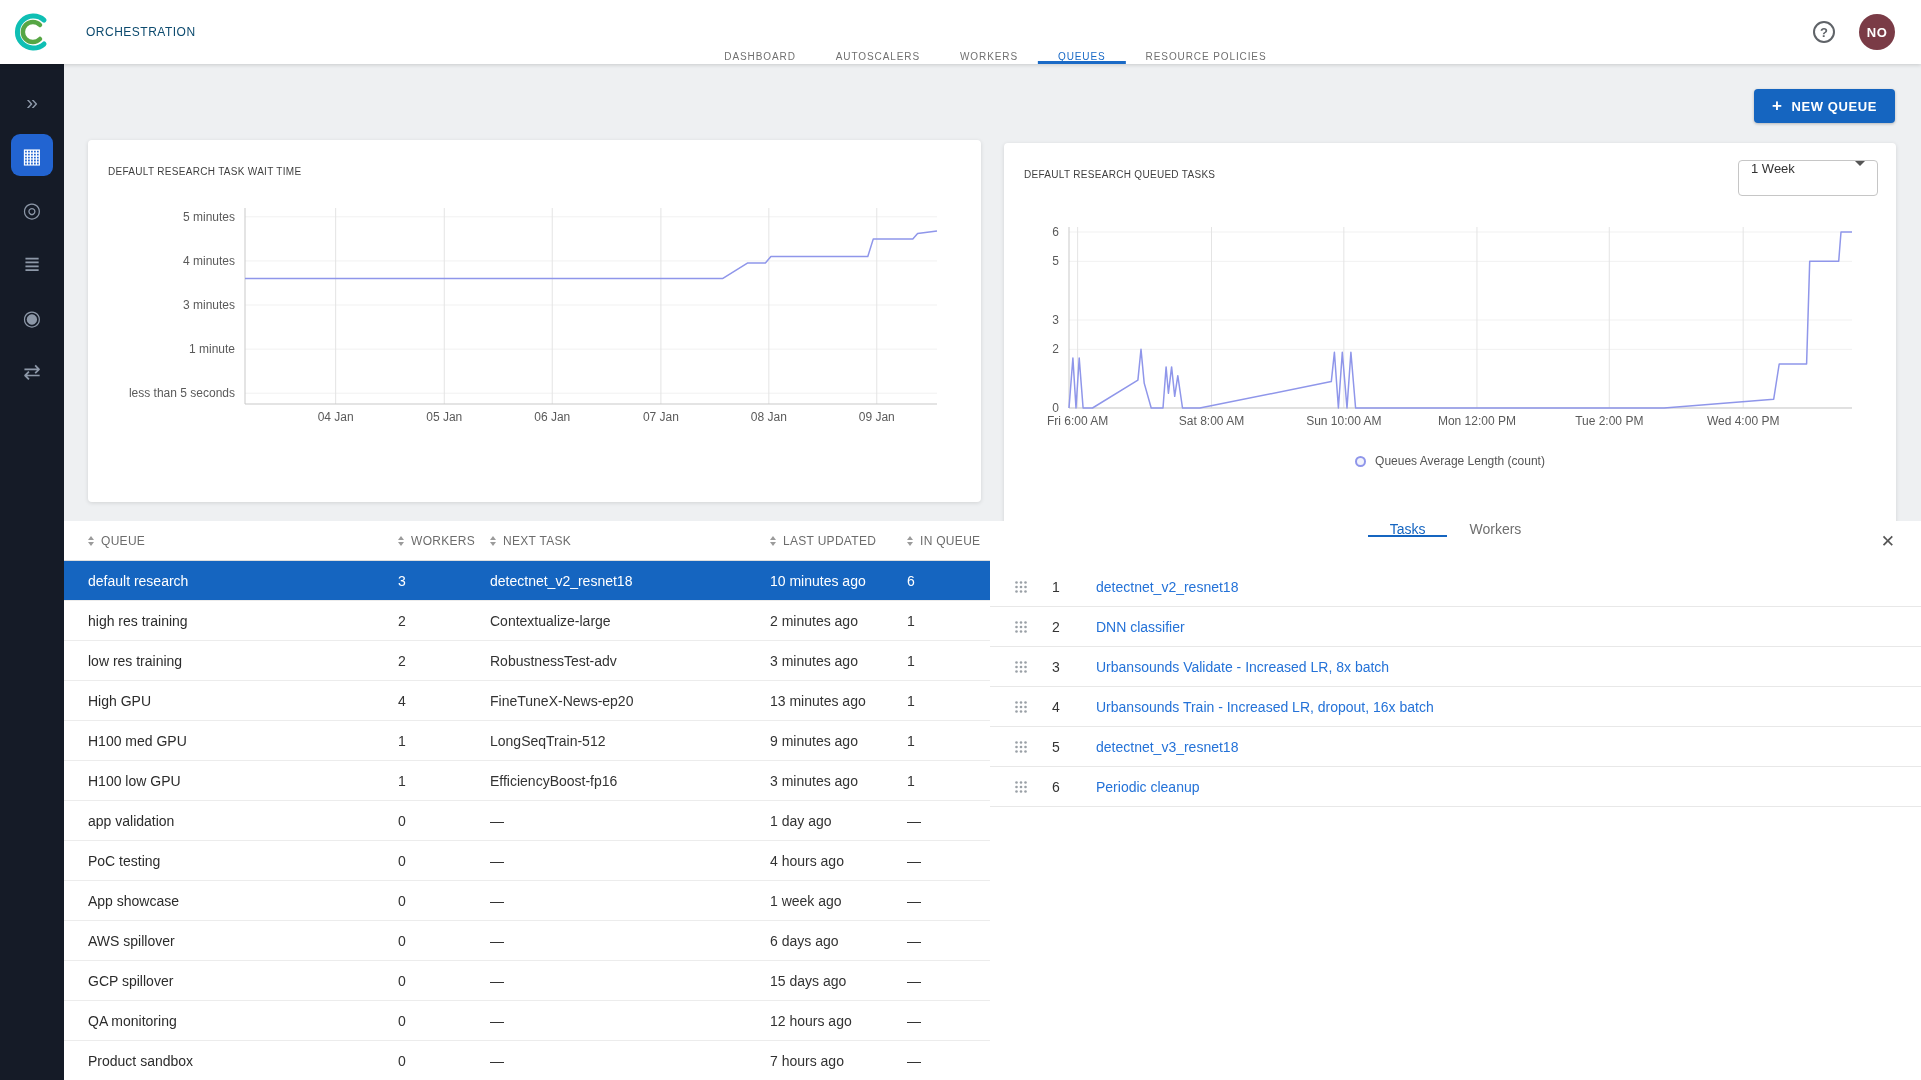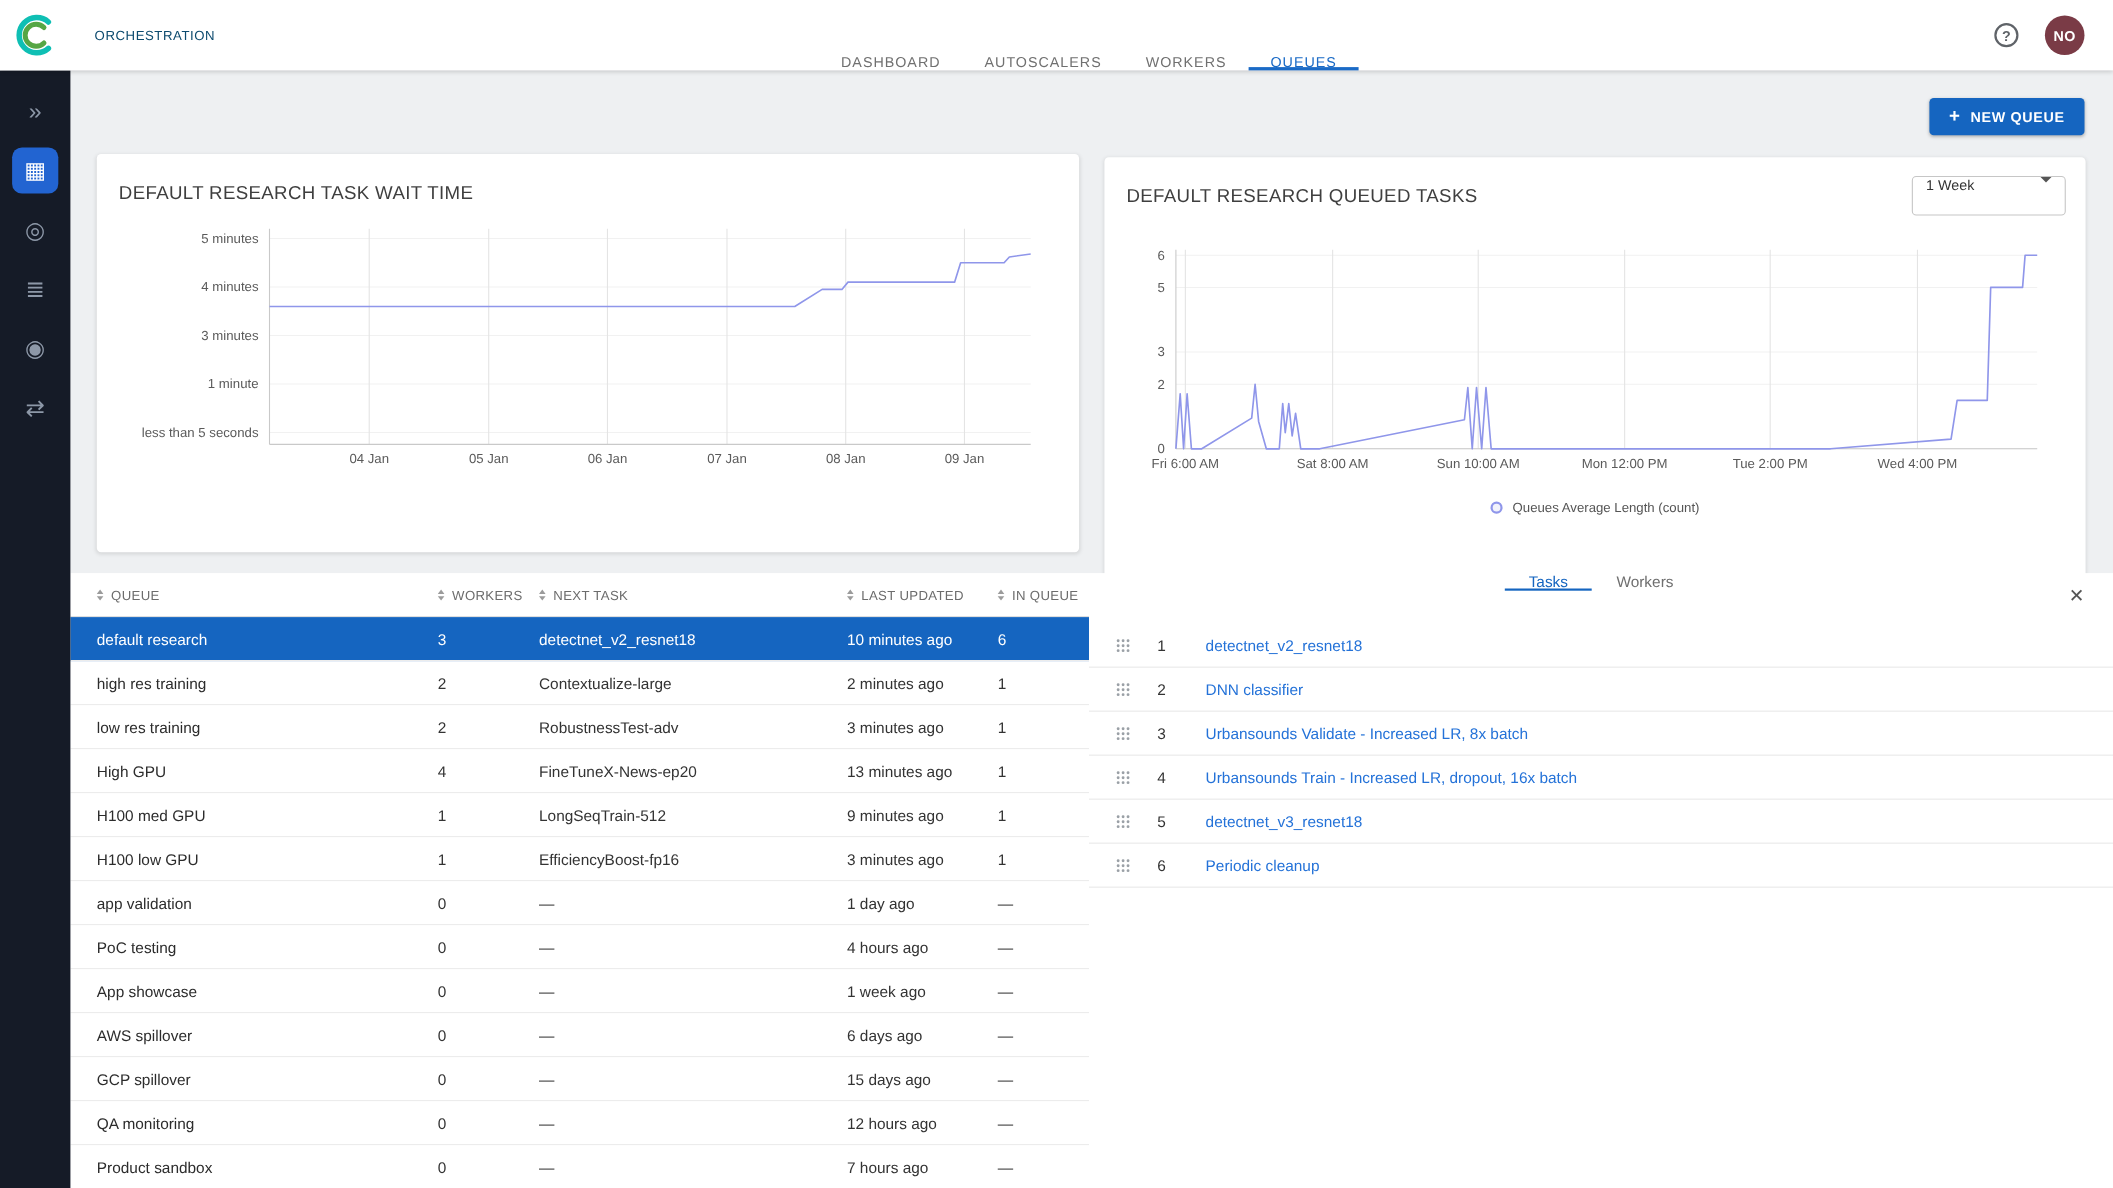--- a/index.html
+++ b/index.html
@@ -5,21 +5,21 @@
   * { margin:0; padding:0; box-sizing:border-box; }
   html,body { width:1921px; height:1080px; overflow:hidden; }
   body { font-family:"Liberation Sans", sans-serif; background:#eef0f2; position:relative; }
 
   
   .topbar { position:absolute; top:0; left:0; right:0; height:64px; background:#fff;
             box-shadow:0 1px 4px rgba(0,0,0,.16); z-index:10; display:flex; align-items:center; }
   .logo { width:64px; display:flex; justify-content:center; align-items:center; cursor:pointer; }
   .brand { color:#0c4a6e; font-size:12px; font-weight:500; letter-spacing:.5px; margin-left:22px; }
   .nav-tabs { position:absolute; left:50%; transform:translateX(-44%); height:100%; display:flex; align-items:stretch; }
-  .tab { position:relative; display:flex; align-items:center; padding:0 20px; font-size:13px;
+  .tab { position:relative; display:flex; align-items:center; padding:0 20px; font-size:10px;
          letter-spacing:.9px; color:#707070; cursor:pointer; white-space:nowrap;margin-top:48px; }
   .tab.active { color:#1a6ac6; }
   .tab.active::after { content:""; position:absolute; left:0; right:0; bottom:0; height:3px; background:#1a6ac6; }
   .topbar-right { margin-left:auto; display:flex; align-items:center; gap:24px; padding-right:26px; }
   .help { width:22px; height:22px; border:2px solid #5f6368; border-radius:50%; color:#5f6368;
           font-size:13px; font-weight:bold; display:flex; align-items:center; justify-content:center; cursor:pointer; }
   .avatar { width:36px; height:36px; border-radius:50%; background:#7a3b46; color:#fff; font-size:13px;
             font-weight:bold; letter-spacing:.5px; display:flex; align-items:center; justify-content:center; cursor:pointer; }
 
   
@@ -33,21 +33,21 @@
   .new-queue-btn { position:absolute; top:89px; right:26px; height:34px; background:#1565c0; color:#fff;
                    border:none; border-radius:4px; padding:0 18px; display:flex; align-items:center; gap:9px;
                    font-family:inherit; font-size:13px; font-weight:bold; letter-spacing:.6px; cursor:pointer;
                    box-shadow:0 1px 3px rgba(0,0,0,.25); }
   .new-queue-btn .plus { font-size:17px; font-weight:bold; }
 
   
   .card { position:absolute; background:#fff; border-radius:4px; box-shadow:0 1px 4px rgba(0,0,0,.12); }
   .card1 { left:88px; top:140px; width:893px; height:362px; }
   .card2 { left:1004px; top:143px; width:892px; height:455px; }
-  .card-title { position:absolute; left:20px; top:26px; font-size:17px; font-weight:normal;
+  .card-title { position:absolute; left:20px; top:26px; font-size:10px; font-weight:normal;
                 color:#3f3f3f; letter-spacing:.3px; }
   .chart { position:absolute; left:0; top:0; }
   svg text { font-family:"Liberation Sans", sans-serif; }
   .range-select { position:absolute; right:18px; top:17px; width:140px; height:36px; border:1px solid #c6c6c6;
                   border-radius:4px; display:flex; align-items:flex-start; justify-content:space-between;
                   padding:0 12px; font-size:13px; color:#333; cursor:pointer; background:#fff; }
   .caret { width:0; height:0; border-left:5px solid transparent; border-right:5px solid transparent;
            border-top:5px solid #555; }
   .legend { position:absolute; left:0; right:0; display:flex; justify-content:center; align-items:center;
             gap:9px; font-size:12px; color:#555; }
@@ -90,20 +90,21 @@
       <path d="M 33 9 A 16 16 0 1 0 33 33" fill="none" stroke="#0fbfb4" stroke-width="5" stroke-linecap="round"></path>
       <path d="M 29 14 A 10 10 0 1 0 29 28" fill="none" stroke="#56a644" stroke-width="4.5" stroke-linecap="round"></path>
     </svg>
   </div>
   <div class="brand">ORCHESTRATION</div>
   <nav class="nav-tabs">
     <div class="tab">DASHBOARD</div>
       <div class="tab">AUTOSCALERS</div>
       <div class="tab">WORKERS</div>
       <div class="tab active">QUEUES</div>
+      <div class="tab">RESOURCE POLICIES</div>
   </nav>
   <div class="topbar-right">
     <div class="help">?</div>
     <div class="avatar">NO</div>
   </div>
 </header>
 
 <aside class="sidebar">
   <div class="side-icon">»</div>
     <div class="side-icon active">▦</div>

